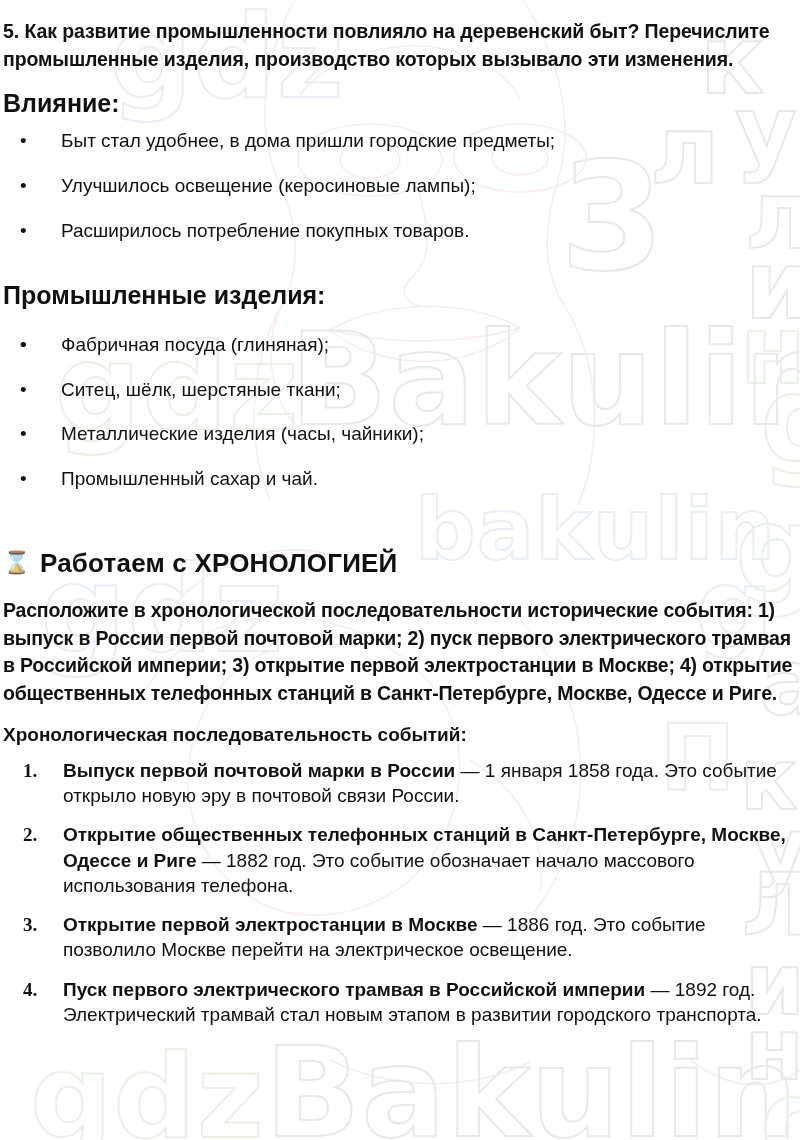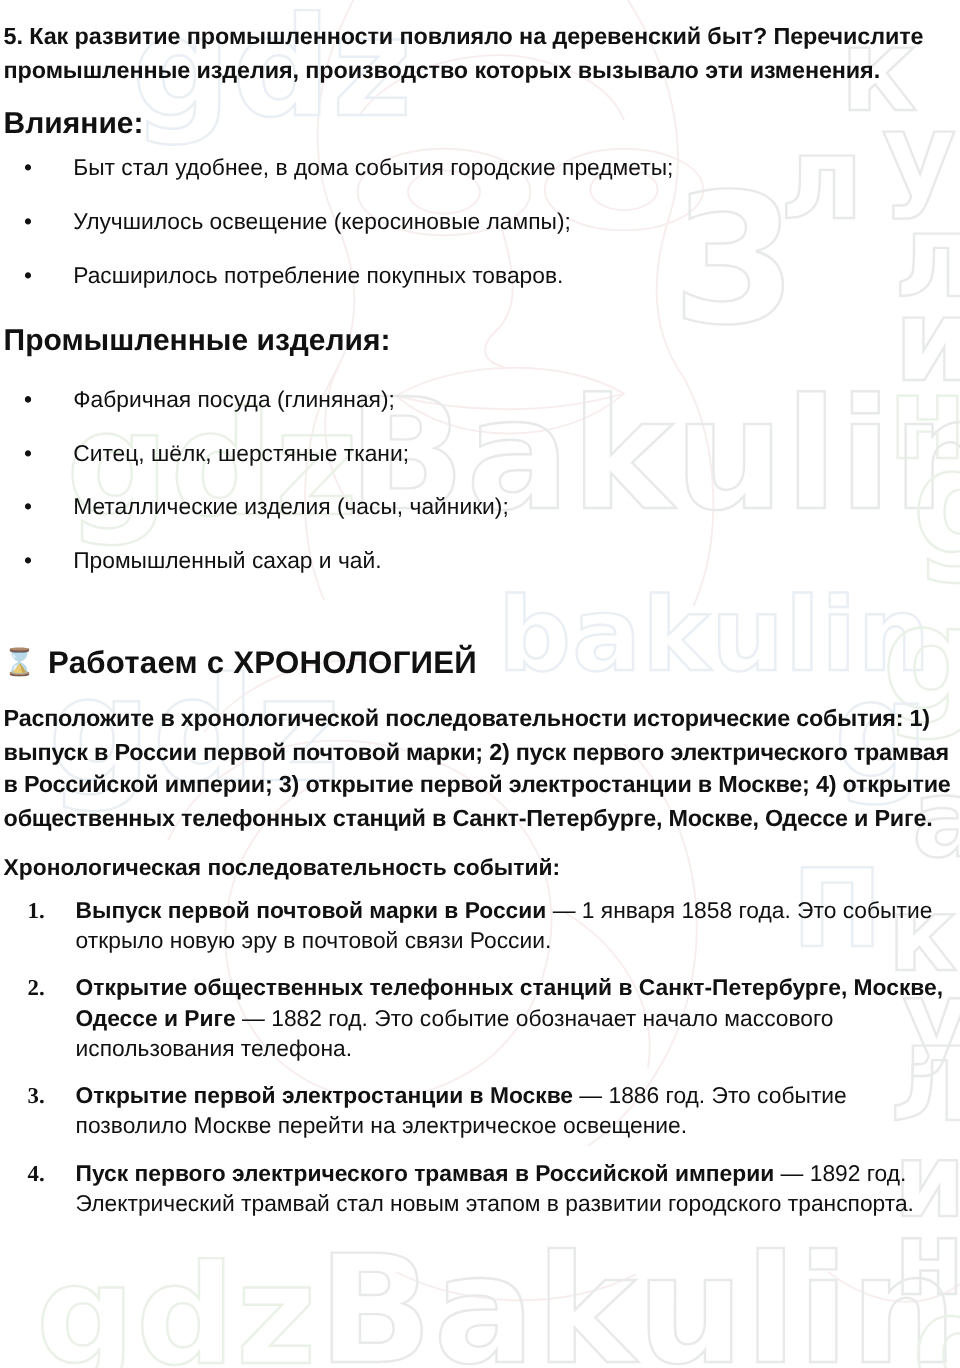--- a/index.html
+++ b/index.html
@@ -219,33 +219,33 @@
 
 <div id="content">
 
   <p class="q-heading">5. Как развитие промышленности повлияло на деревенский быт? Перечислите промышленные изделия, производство которых вызывало эти изменения.</p>
 
   <p class="sub-heading">Влияние:</p>
 
   <ul class="bullets">
     <li>
       <span class="bullet-dot">•</span>
-      <span>Быт стал удобнее, в дома события городские предметы;</span>
+      <span>Быт стал удобнее, в дома пришли городские предметы;</span>
     </li>
     <li>
       <span class="bullet-dot">•</span>
       <span>Улучшилось освещение (керосиновые лампы);</span>
     </li>
     <li>
       <span class="bullet-dot">•</span>
       <span>Расширилось потребление покупных товаров.</span>
     </li>
   </ul>
 
-  <p class="sub-heading" style="margin-top:25px">Промышленные изделия:</p>
+  <p class="sub-heading" style="margin-top:36px">Промышленные изделия:</p>
 
   <ul class="bullets">
     <li>
       <span class="bullet-dot">•</span>
     </li>
     <li>
       <span class="bullet-dot">•</span>
       <span>Фабричная посуда (глиняная);</span>
     </li>
     <li>

